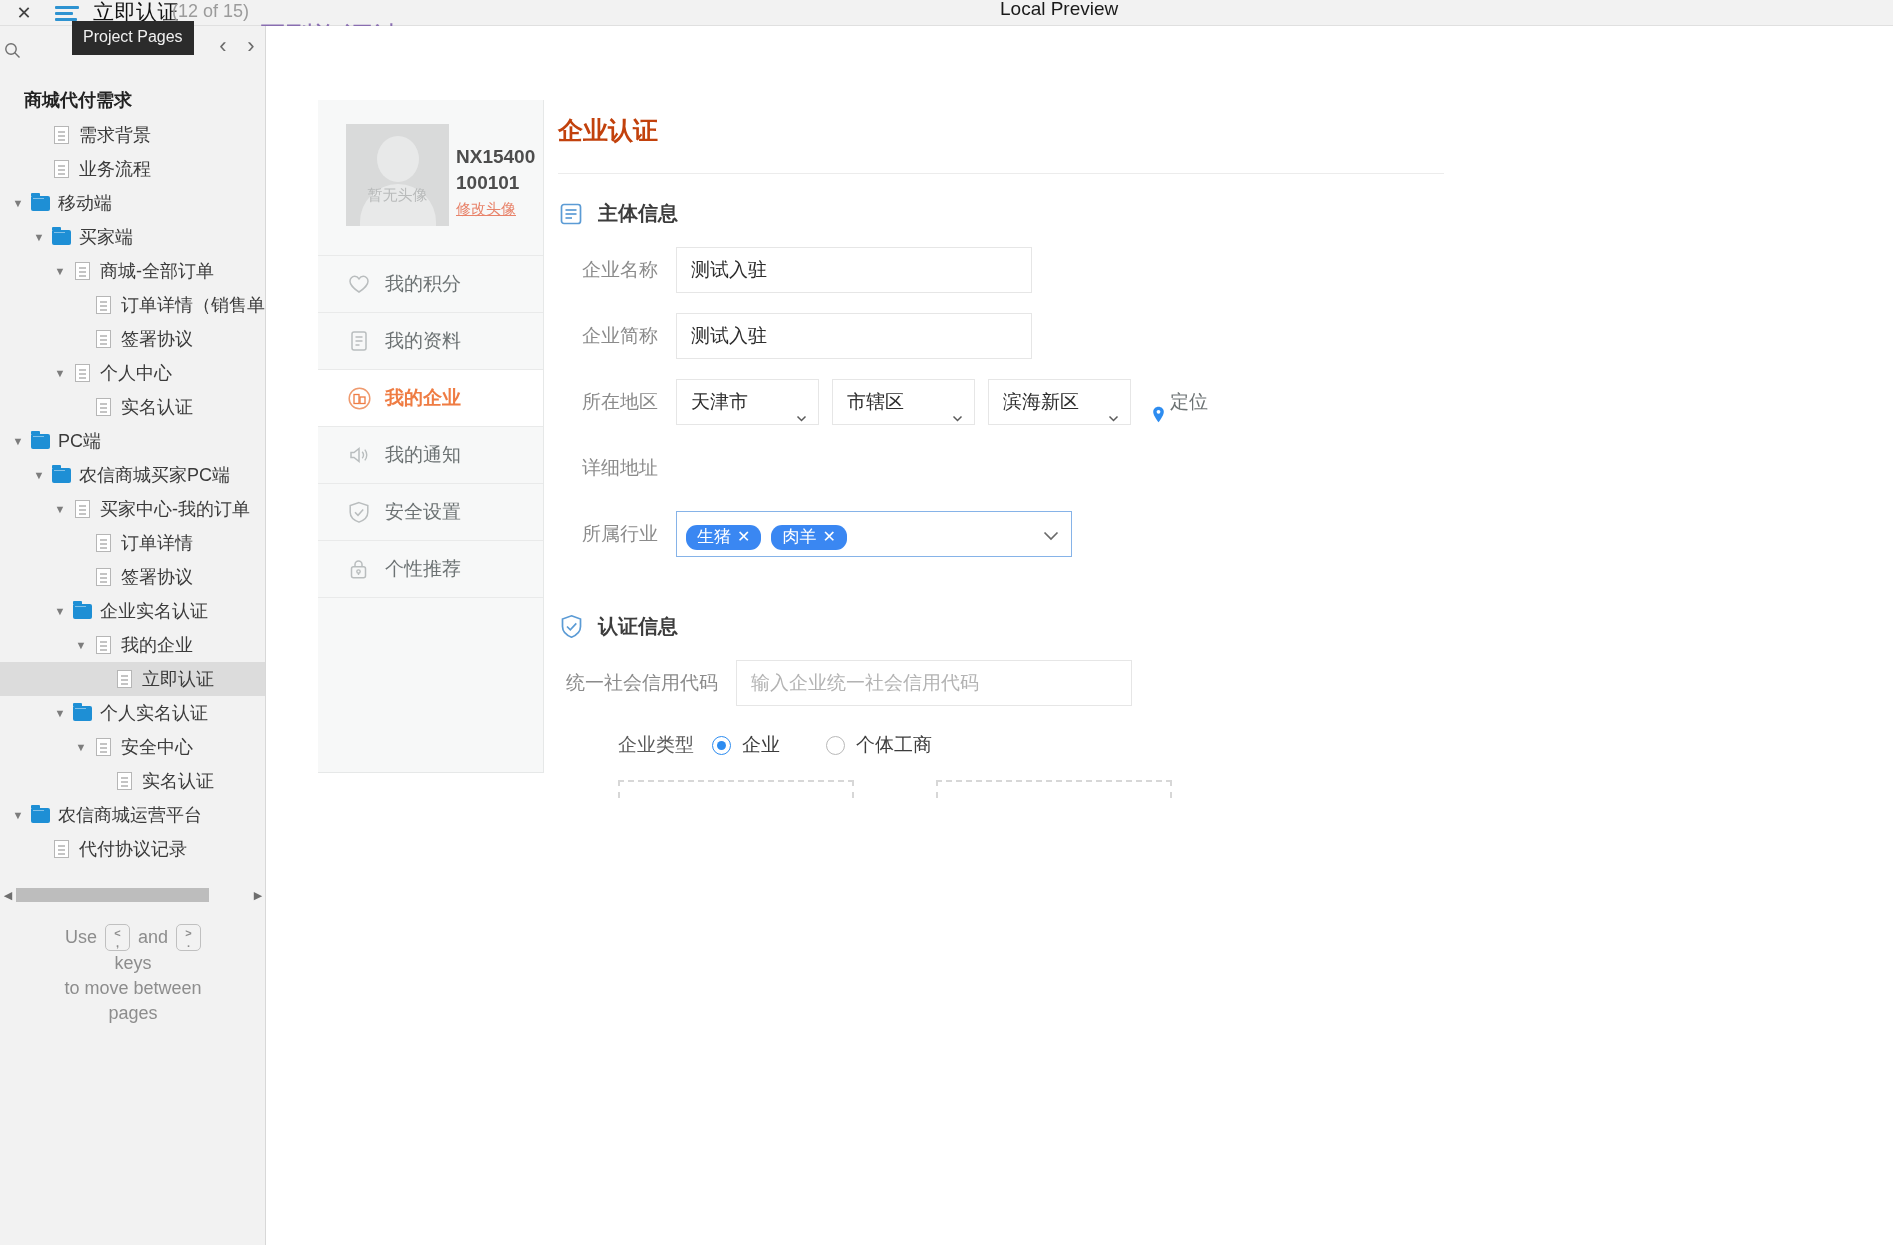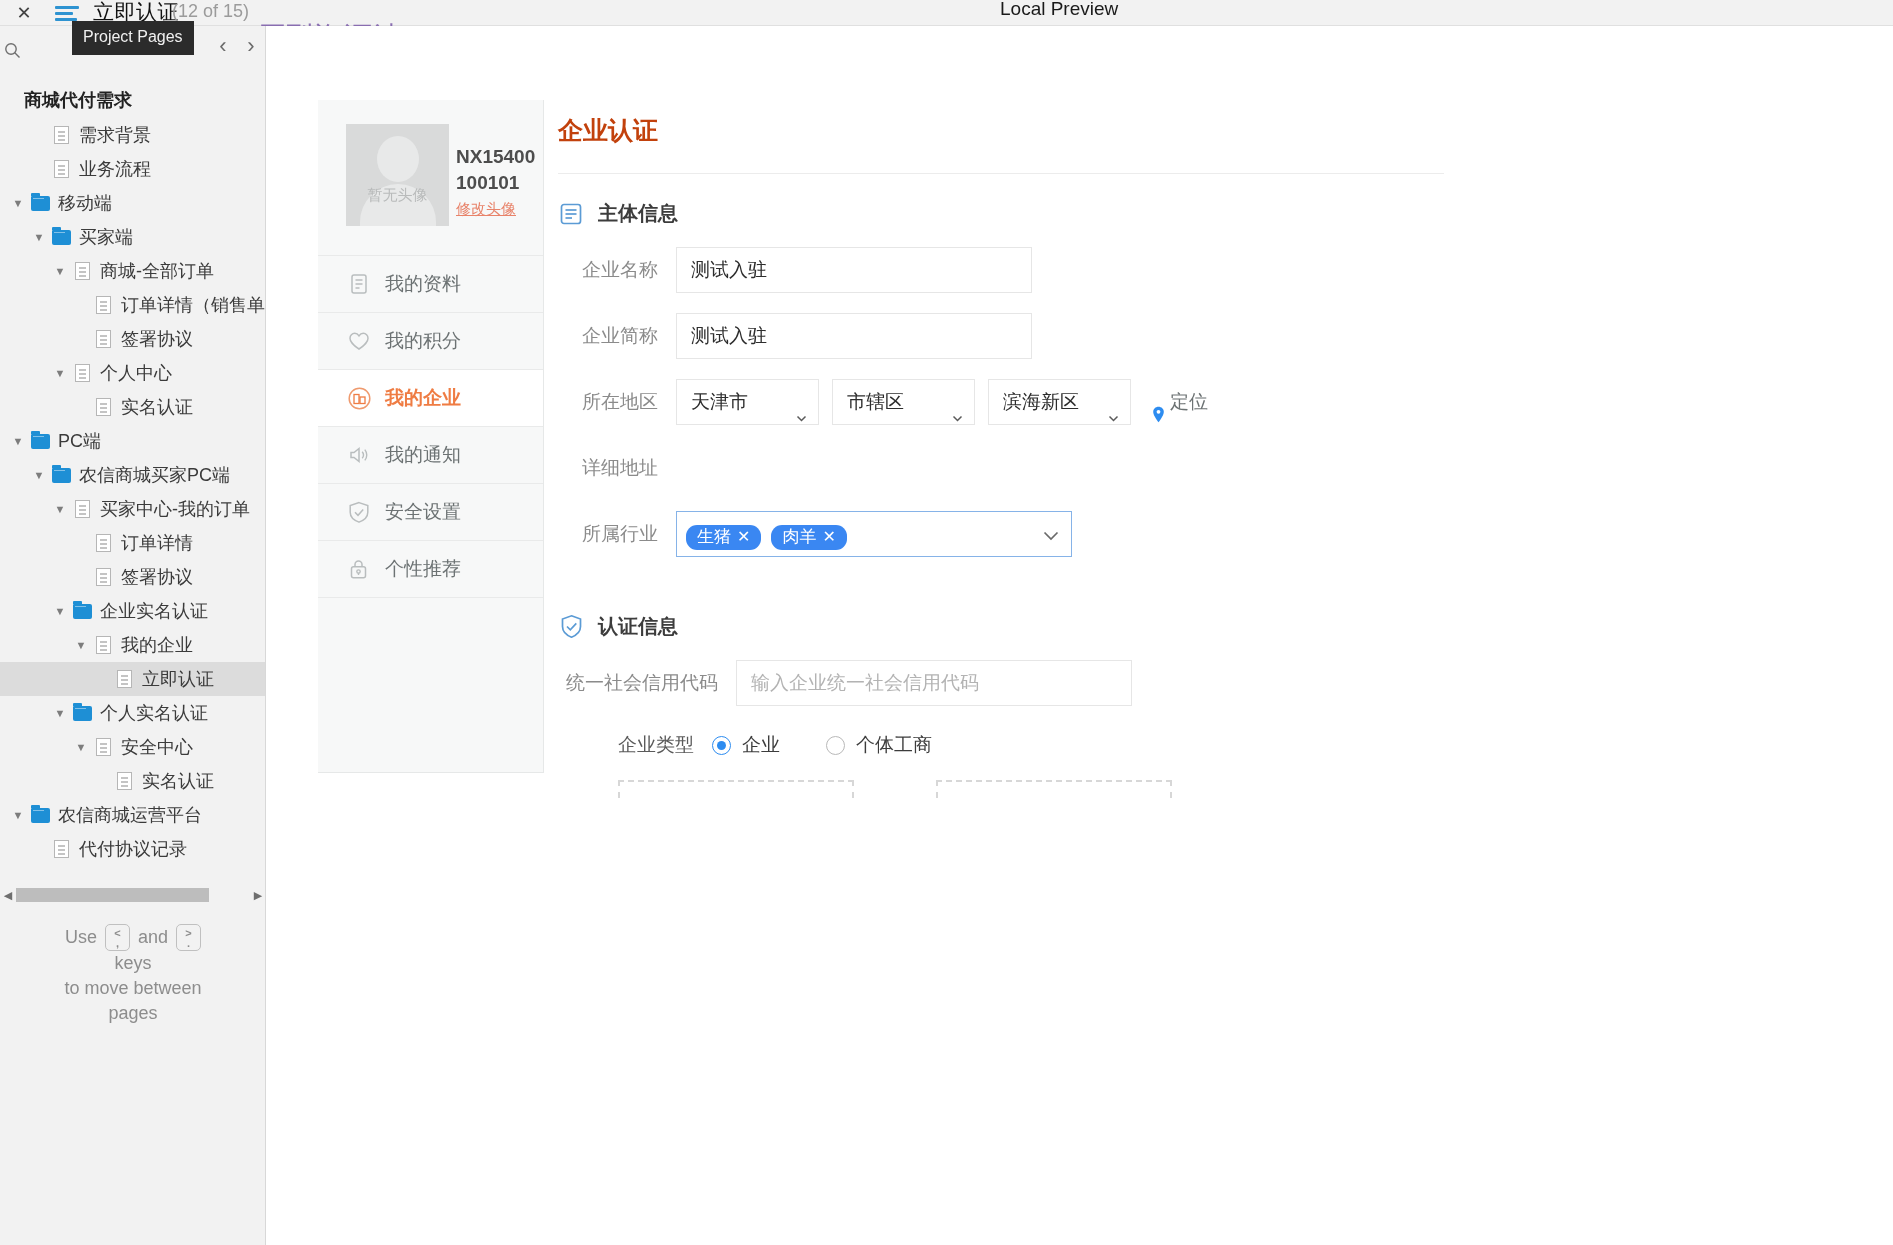--- a/index.html
+++ b/index.html
@@ -484,36 +484,36 @@
         <div class="head"></div>
         <div class="body"></div>
         <div class="noavatar-text">暂无头像</div>
       </div>
       <div id="member-id">NX15400100101</div>
       <div id="change-avatar">修改头像</div>
     </div>
     <div id="card-menu">
           <div class="card-menu-item">
             <span class="mi-icon">
+              <svg width="22" height="20" viewBox="0 0 22 20">
+                <path d="M11 18S2 12.3 2 7.2C2 4.3 4.2 2.3 6.7 2.3c1.9 0 3.4 1.1 4.3 2.5.9-1.4 2.4-2.5 4.3-2.5C17.8 2.3 20 4.3 20 7.2 20 12.3 11 18 11 18z" fill="none" stroke="#b9bdbe" stroke-width="1.5"></path>
+              </svg>
+            </span>
+            <span>我的积分</span>
+          </div>
+          <div class="card-menu-item">
+            <span class="mi-icon">
               <svg width="22" height="22" viewBox="0 0 22 22">
                 <rect x="4" y="2" width="14" height="18" rx="2" fill="none" stroke="#b9bdbe" stroke-width="1.5"></rect>
                 <line x1="7.5" y1="7" x2="14.5" y2="7" stroke="#b9bdbe" stroke-width="1.5"></line>
                 <line x1="7.5" y1="11" x2="14.5" y2="11" stroke="#b9bdbe" stroke-width="1.5"></line>
                 <line x1="7.5" y1="15" x2="11.5" y2="15" stroke="#b9bdbe" stroke-width="1.5"></line>
               </svg>
             </span>
             <span>我的资料</span>
-          </div>
-          <div class="card-menu-item">
-            <span class="mi-icon">
-              <svg width="22" height="20" viewBox="0 0 22 20">
-                <path d="M11 18S2 12.3 2 7.2C2 4.3 4.2 2.3 6.7 2.3c1.9 0 3.4 1.1 4.3 2.5.9-1.4 2.4-2.5 4.3-2.5C17.8 2.3 20 4.3 20 7.2 20 12.3 11 18 11 18z" fill="none" stroke="#b9bdbe" stroke-width="1.5"></path>
-              </svg>
-            </span>
-            <span>我的积分</span>
           </div>
           <div class="card-menu-item active">
             <span class="mi-icon">
               <svg width="23" height="23" viewBox="0 0 23 23">
                 <circle cx="11.5" cy="11.5" r="10.3" fill="none" stroke="#ef9a6e" stroke-width="1.5"></circle>
                 <rect x="6" y="7.5" width="5" height="9" fill="none" stroke="#ef7c43" stroke-width="1.3"></rect>
                 <rect x="12" y="10" width="5" height="6.5" fill="none" stroke="#ef7c43" stroke-width="1.3"></rect>
               </svg>
             </span>
             <span>我的企业</span>

